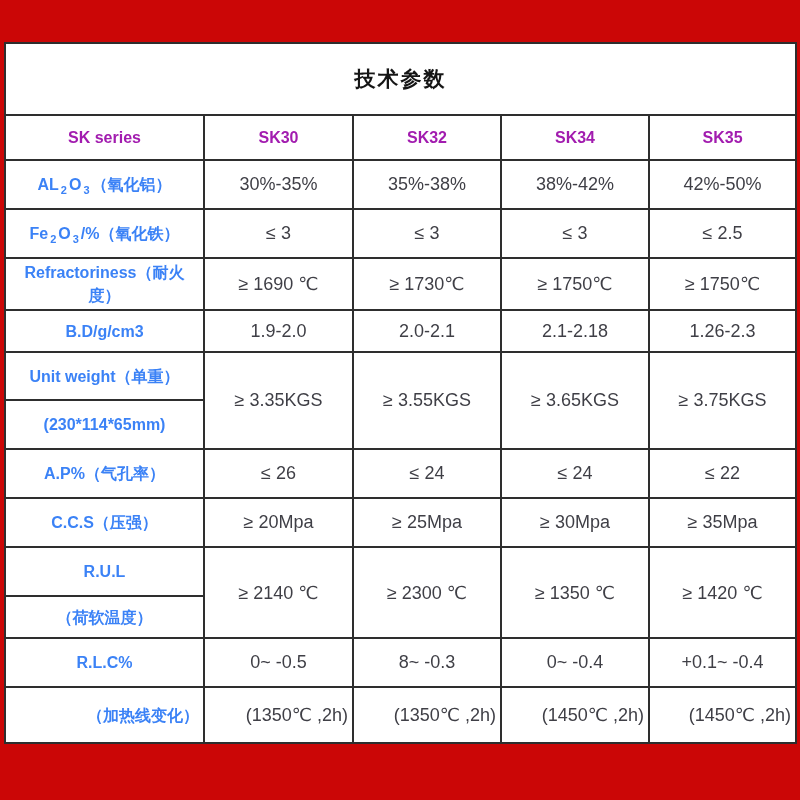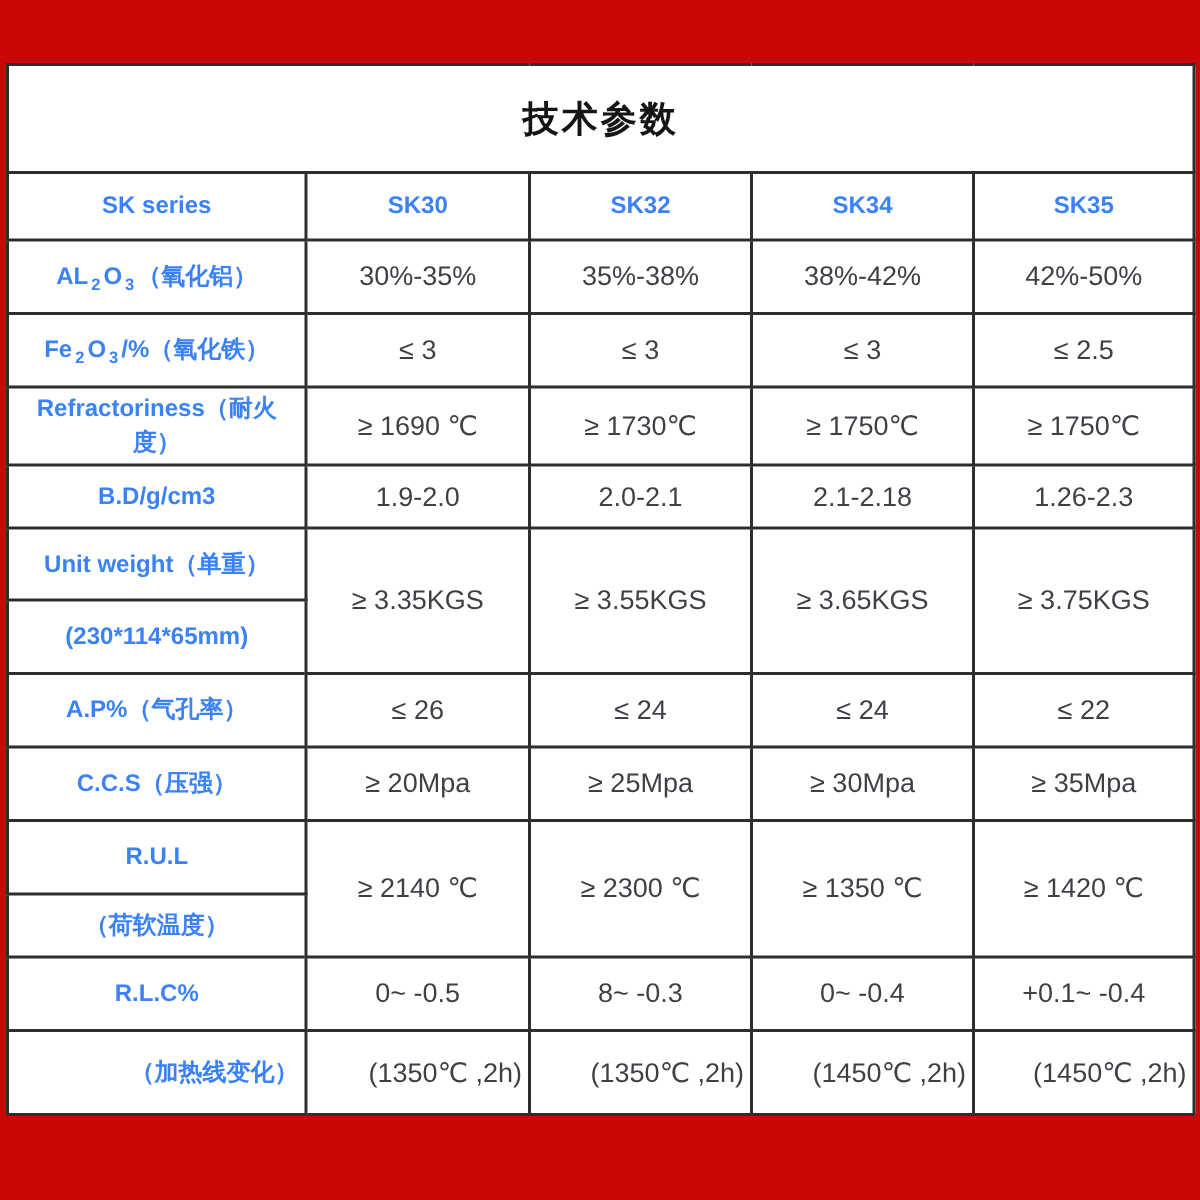--- a/index.html
+++ b/index.html
@@ -24,30 +24,30 @@
   }
   table.spec td {
     border: 2px solid #2e2e2e;
     text-align: center;
     vertical-align: middle;
     padding: 2px 4px;
     box-sizing: border-box;
   }
   td.title-cell {
     height: 72px;
-    font-size: 24px;
+    font-size: 21px;
     font-weight: bold;
     color: #151515;
     letter-spacing: 2px;
   }
   td.head {
     height: 45px;
     font-size: 16px;
     font-weight: bold;
-    color: #3b82f6;
+    color: #a21caf;
     margin-left: 15px;
   }
   td.rlabel {
     font-size: 16px;
     font-weight: bold;
     color: #3b82f6;
     line-height: 1.45;
   }
   td.val {
     font-size: 18px;

